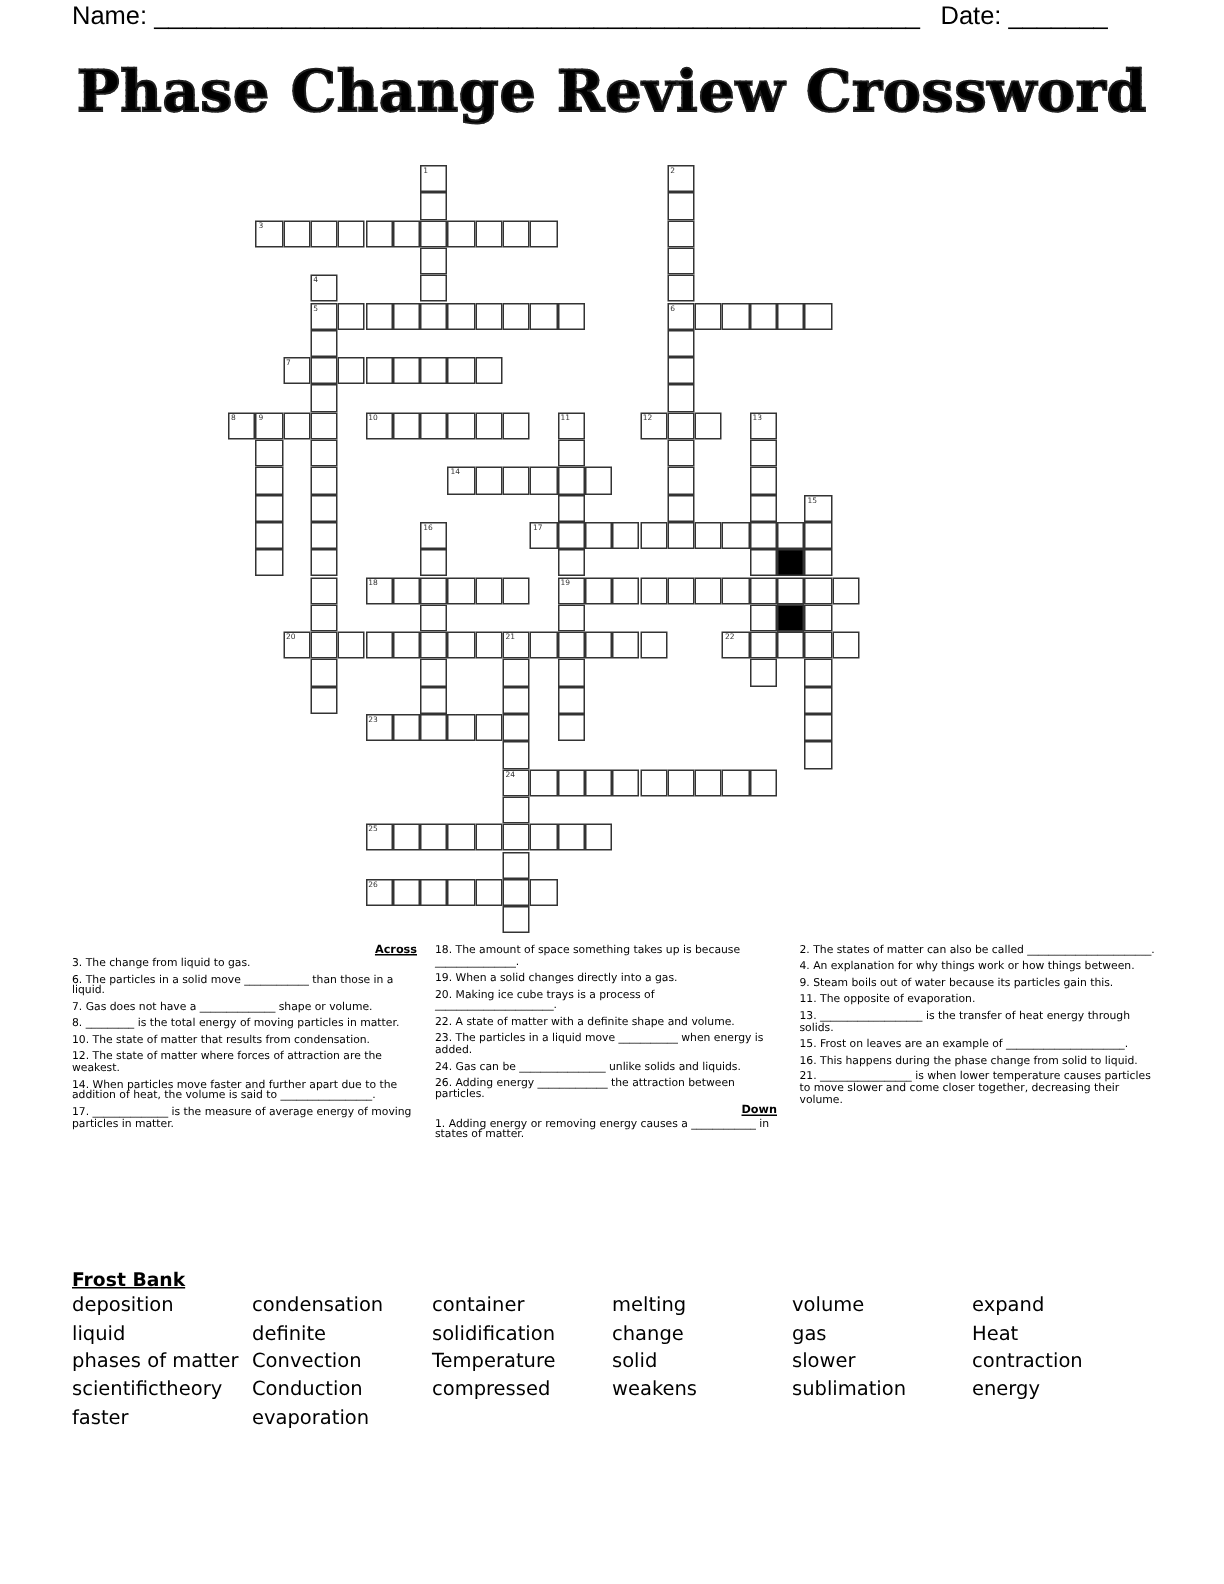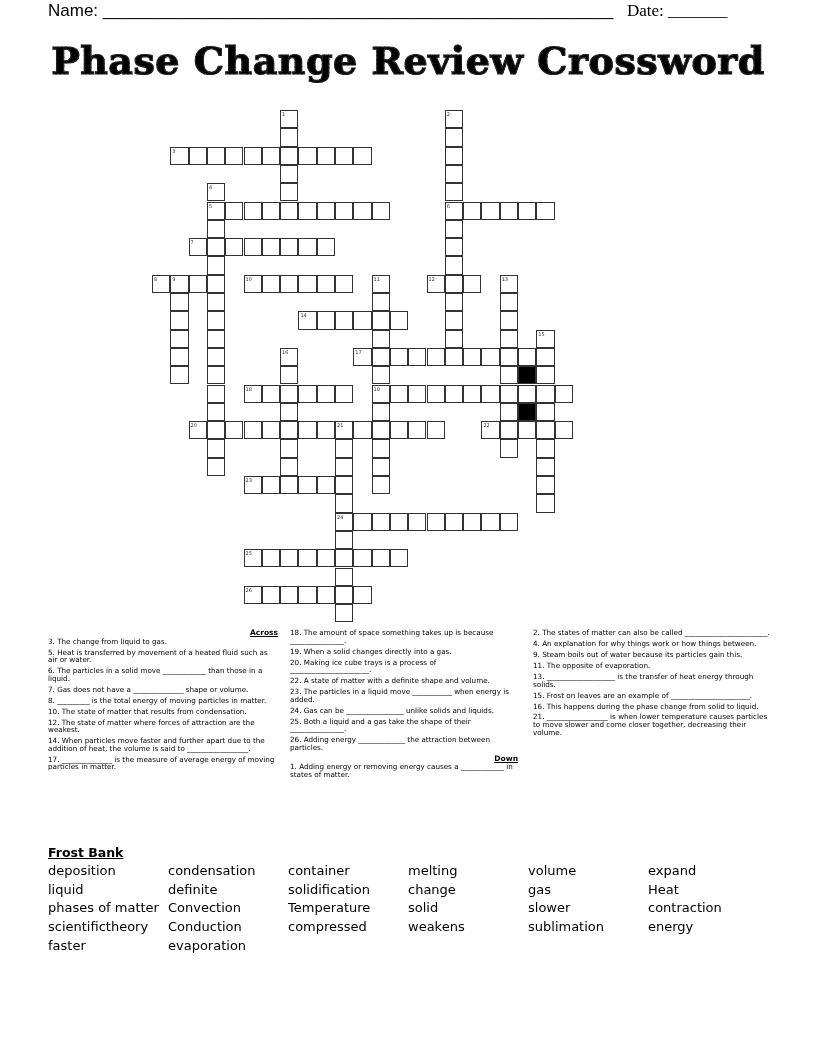--- a/index.html
+++ b/index.html
@@ -1,18 +1,18 @@
 <!DOCTYPE html>
 <html><head>
 <meta charset="utf-8">
 <style>
   html,body{margin:0;padding:0;background:#fff;}
   body{width:816px;height:1056px;position:relative;overflow:hidden;font-family:"DejaVu Sans",sans-serif;color:#000;}
   .hdr{position:absolute;top:0;left:48px;font-family:"Liberation Sans",sans-serif;font-size:17px;line-height:22px;}
-  .hdr-date{position:absolute;top:0;left:627px;font-family:Liberation Serif, serif;font-size:17px;line-height:22px;}
+  .hdr-date{position:absolute;top:0;left:627px;font-family:Liberation Sans, sans-serif;font-size:17px;line-height:22px;}
   .title{position:absolute;top:38px;left:0;width:816px;text-align:center;font-family:"DejaVu Serif",serif;font-size:38px;font-weight:bold;color:#fff;
     -webkit-text-stroke:1.2px #222;letter-spacing:0.5px;
     text-shadow:0 0 0 #000;}
   .title span{background:repeating-linear-gradient(45deg,#555 0 1px,#fff 1px 3px);-webkit-background-clip:text;background-clip:text;color:transparent;}
   #grid{position:absolute;left:0;top:0;}
   .cell{position:absolute;width:18.3px;height:18.3px;box-sizing:border-box;border:1px solid #333;background:#fff;}
   .cell.black{background:#000;}
   .num{position:absolute;left:1px;top:0px;font-size:5px;line-height:6px;font-family:"DejaVu Sans",sans-serif;color:#333;}
   .clues{position:absolute;font-family:"DejaVu Sans",sans-serif;font-size:7.2px;line-height:7.6px;}
   .clue{margin-bottom:3.4px;}
@@ -282,39 +282,37 @@
     <div class="cell" style="left: 316.7px; top: 585.8px;"></div>
     <div class="cell" style="left: 353.3px; top: 585.8px;"></div>
     <div class="cell black" style="left: 518px; top: 366.2px;"></div>
     <div class="cell black" style="left: 518px; top: 402.8px;"></div>
   </div>
 
 <div class="clues" style="left:48px;top:629px;width:230px;">
   <div class="sechead">Across</div>
   <div id="col1">
       <div class="clue"><b>3.</b><span> The change from liquid to gas.</span></div>
-      <div class="clue"><b>5.</b><span> Heat is transferred by movement of a heated fluid such as air or water.</span></div>
       <div class="clue"><b>6.</b><span> The particles in a solid move ____________ than those in a liquid.</span></div>
       <div class="clue"><b>7.</b><span> Gas does not have a ______________ shape or volume.</span></div>
       <div class="clue"><b>8.</b><span> _________ is the total energy of moving particles in matter.</span></div>
       <div class="clue"><b>10.</b><span> The state of matter that results from condensation.</span></div>
       <div class="clue"><b>12.</b><span> The state of matter where forces of attraction are the weakest.</span></div>
       <div class="clue"><b>14.</b><span> When particles move faster and further apart due to the addition of heat, the volume is said to _________________.</span></div>
       <div class="clue"><b>17.</b><span> ______________ is the measure of average energy of moving particles in matter.</span></div>
     </div>
 </div>
 <div class="clues" style="left:290px;top:629px;width:228px;">
   <div id="col2">
       <div class="clue"><b>18.</b><span> The amount of space something takes up is because _______________.</span></div>
       <div class="clue"><b>19.</b><span> When a solid changes directly into a gas.</span></div>
       <div class="clue"><b>20.</b><span> Making ice cube trays is a process of ______________________.</span></div>
       <div class="clue"><b>22.</b><span> A state of matter with a definite shape and volume.</span></div>
       <div class="clue"><b>23.</b><span> The particles in a liquid move ___________ when energy is added.</span></div>
       <div class="clue"><b>24.</b><span> Gas can be ________________ unlike solids and liquids.</span></div>
-      <div class="clue"><b>25.</b><span> Both a liquid and a gas take the shape of their _______________.</span></div>
       <div class="clue"><b>26.</b><span> Adding energy _____________ the attraction between particles.</span></div>
     </div>
   <div class="sechead">Down</div>
   <div id="col2b">
       <div class="clue"><b>1.</b><span> Adding energy or removing energy causes a ____________ in states of matter.</span></div>
     </div>
 </div>
 <div class="clues" style="left:533px;top:629px;width:240px;">
   <div id="col3">
       <div class="clue"><b>2.</b><span> The states of matter can also be called _______________________.</span></div>

